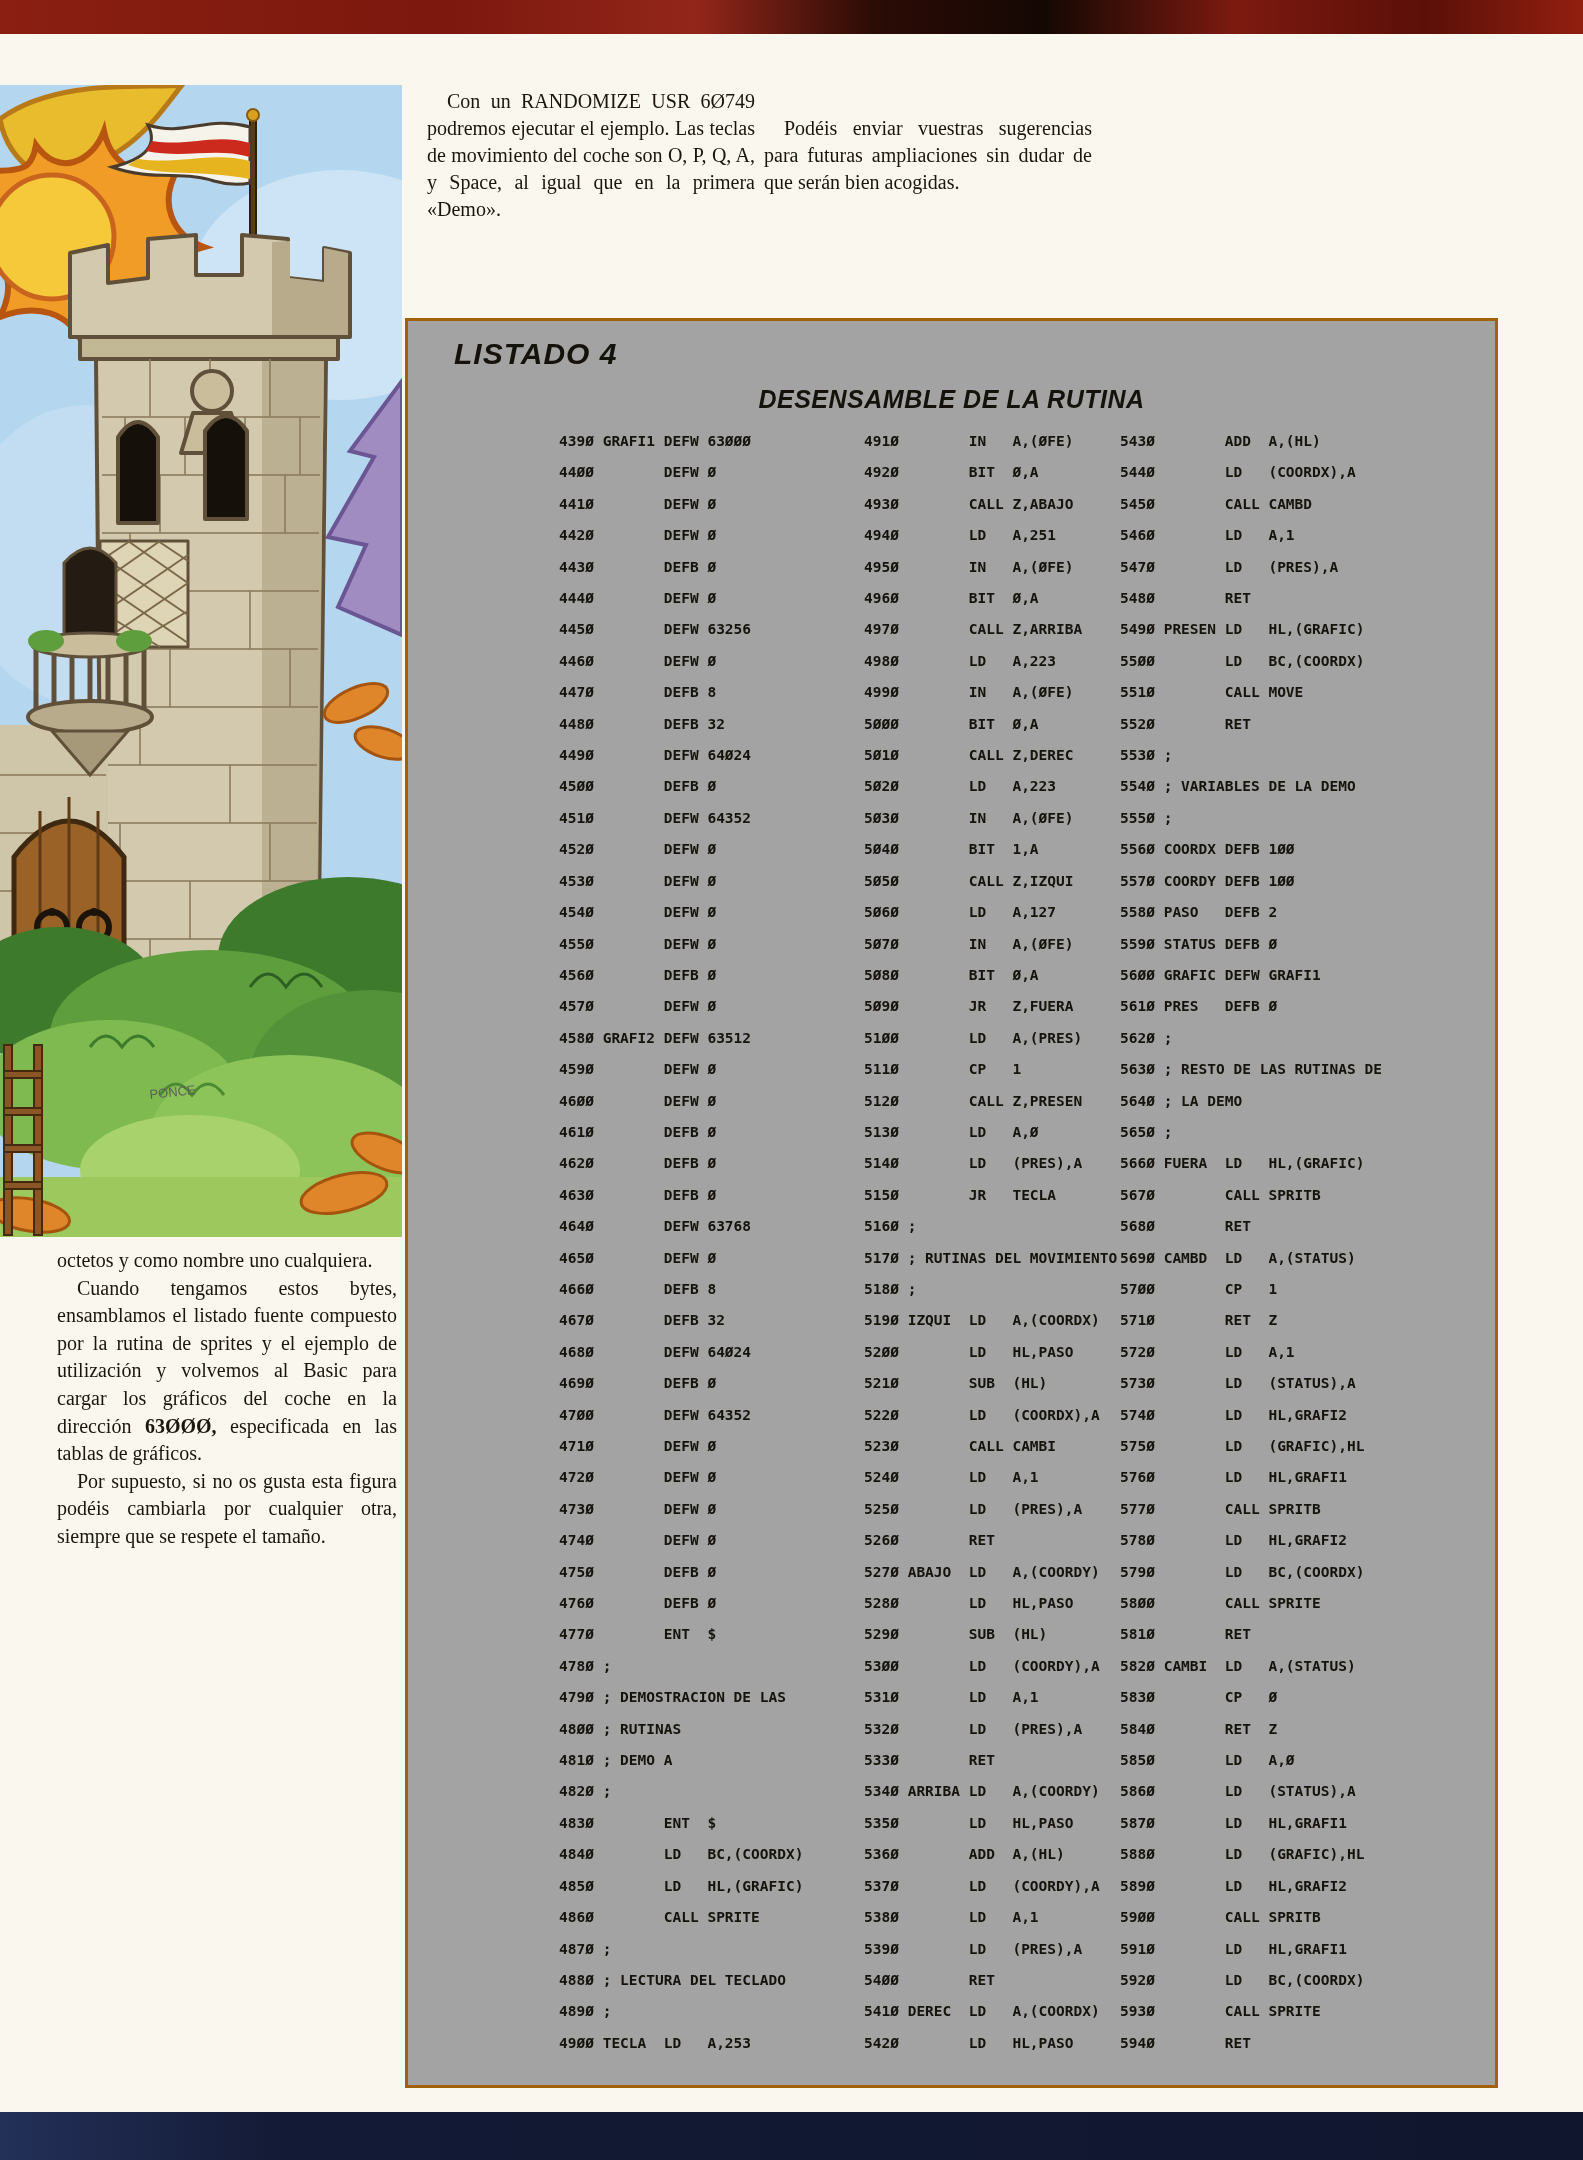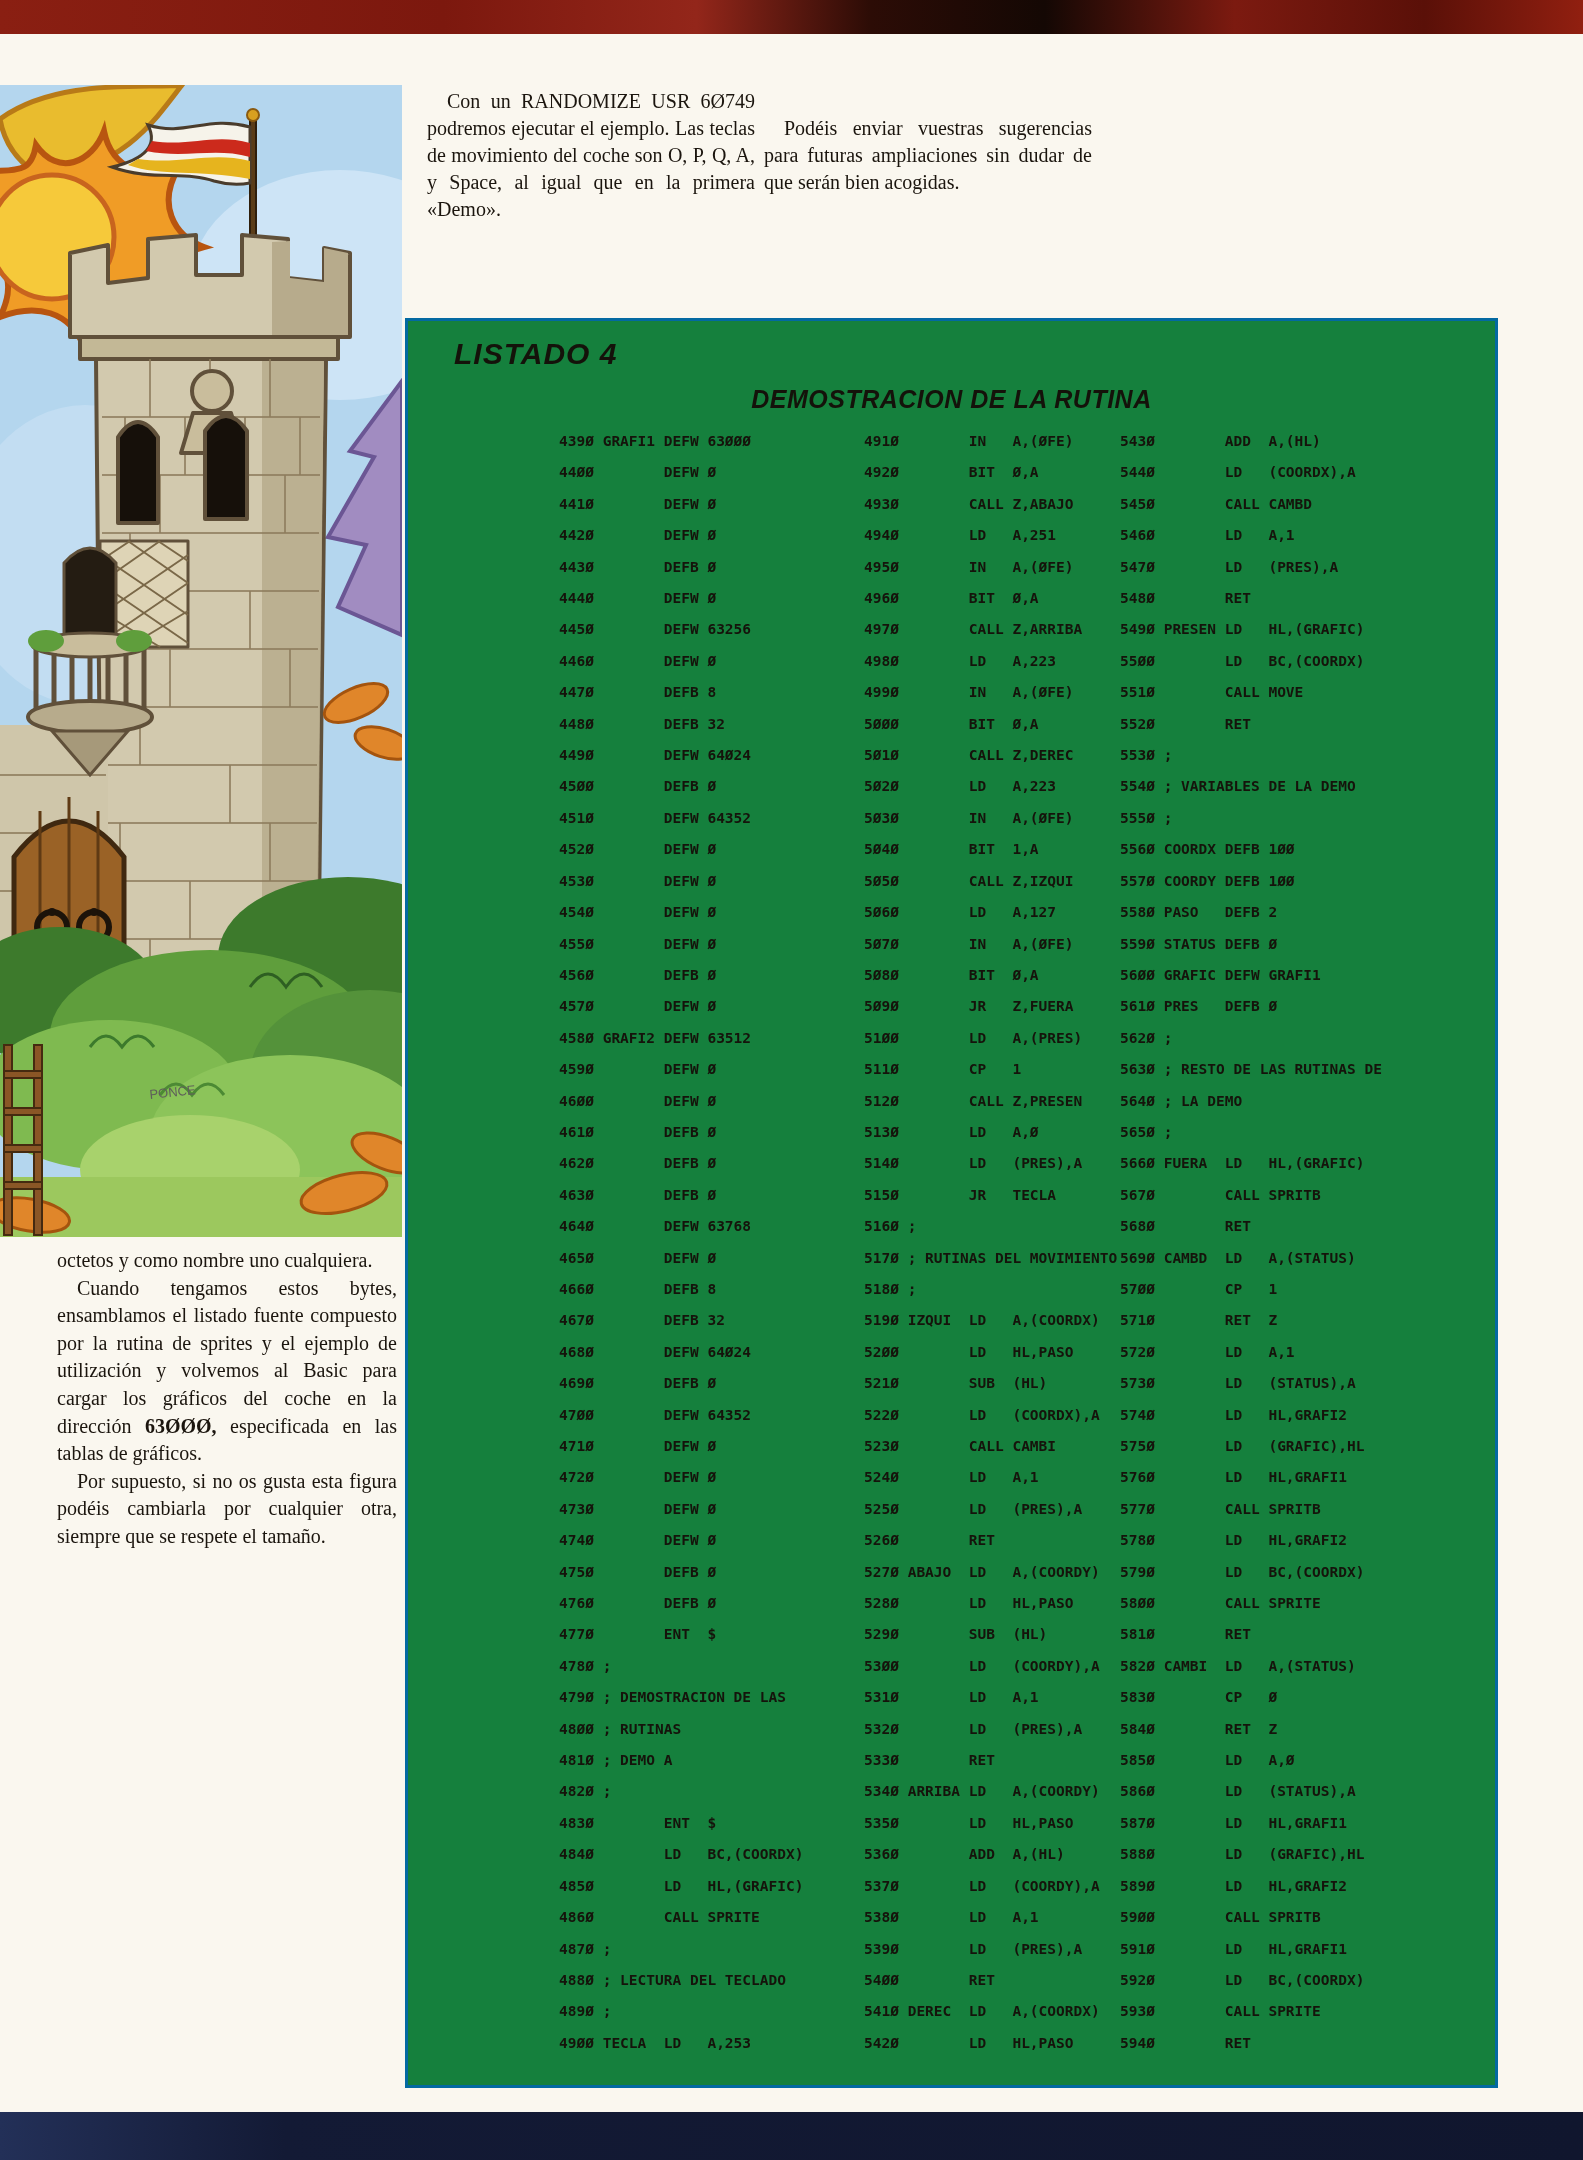--- a/index.html
+++ b/index.html
@@ -30,21 +30,21 @@
   p.ind { text-indent:20px; }
   .gap-top { margin-top:27px !important; }
 
   .left-text {
     position:absolute; left:57px; top:1247px; width:340px;
     font-size:20px; line-height:27.6px; text-align:justify;
   }
 
   .listing-box {
     position:absolute; left:405px; top:318px; width:1093px; height:1770px;
-    background:#15803d; border:3px solid #0369a1;padding-left:32px;
+    background:#a3a3a3; border:3px solid #a16207;padding-left:32px;
   }
   .listing-title {
     position:absolute; left:46px; top:16px;
     font-family:"Liberation Sans", sans-serif; font-style:italic; font-weight:700;
     font-size:30px; color:#14120a; letter-spacing:1px;
   }
   .listing-subtitle {
     position:absolute; left:0; right:0; top:64px; text-align:center;
     font-family:"Liberation Sans", sans-serif; font-style:italic; font-weight:700;
     font-size:25px; color:#14120a; letter-spacing:0.5px;
@@ -170,21 +170,21 @@
   <div class="textcol col1">
     <p class="ind">Con un RANDOMIZE USR 6Ø749 podremos ejecutar el ejemplo. Las teclas de movimiento del coche son O, P, Q, A, y Space, al igual que en la primera «Demo».</p>
   </div>
 
   <div class="textcol col2">
     <p class="ind gap-top">Podéis enviar vuestras sugerencias para futuras ampliaciones sin dudar de que serán bien acogidas.</p>
   </div>
 
   <div class="listing-box">
     <div class="listing-title">LISTADO 4</div>
-    <div class="listing-subtitle">DEMOSTRACION DE LA RUTINA</div>
+    <div class="listing-subtitle">DESENSAMBLE DE LA RUTINA</div>
     <pre class="code-col" id="code1">439Ø GRAFI1 DEFW 63ØØØ
 44ØØ        DEFW Ø
 441Ø        DEFW Ø
 442Ø        DEFW Ø
 443Ø        DEFB Ø
 444Ø        DEFW Ø
 445Ø        DEFW 63256
 446Ø        DEFW Ø
 447Ø        DEFB 8
 448Ø        DEFB 32

